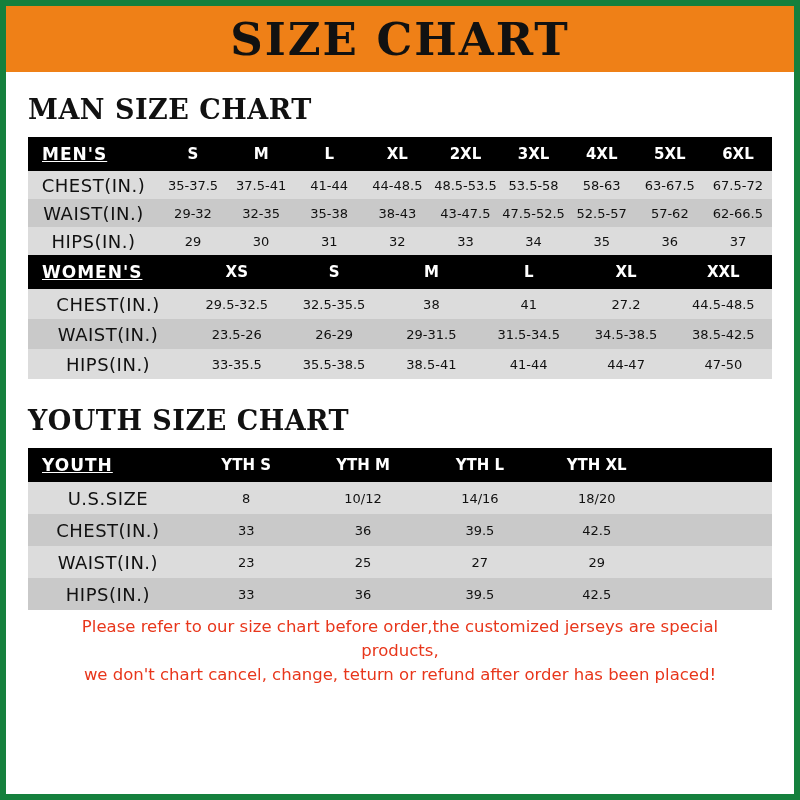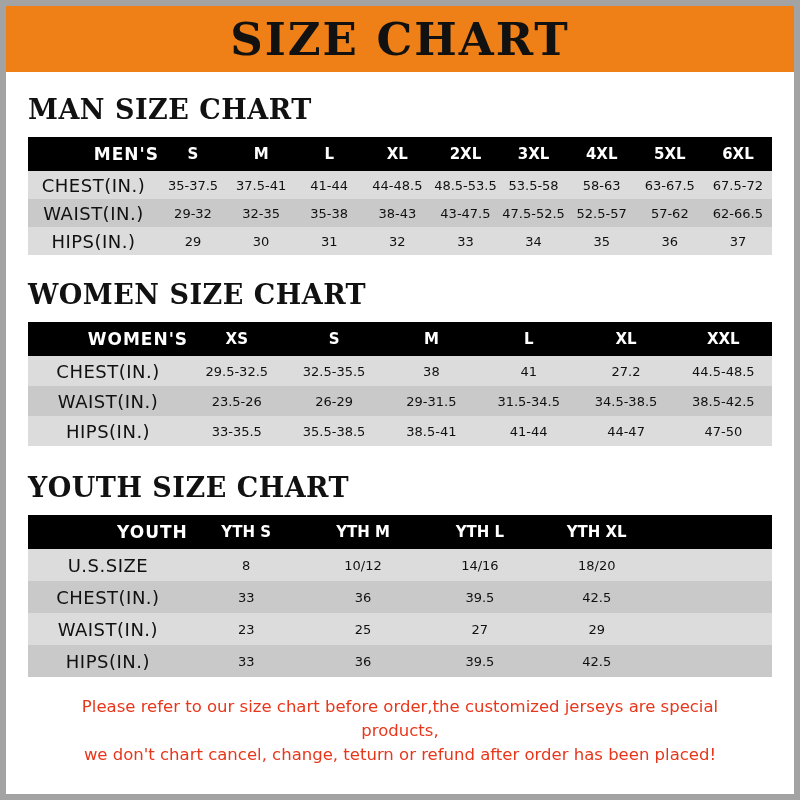--- a/index.html
+++ b/index.html
@@ -11,21 +11,21 @@
     height: 800px;
     background: #ffffff;
     font-family: "DejaVu Sans", sans-serif;
     overflow: hidden;
   }
   .page {
     position: relative;
     width: 800px;
     height: 800px;
     box-sizing: border-box;
-    border: 6px solid #a3a3a3;
+    border: 6px solid #15803d;
     background: #ffffff;
   }
   .banner {
     background: #ef8017;
     height: 66px;
     display: flex;
     align-items: center;
     justify-content: center;
   }
   .banner-title {
@@ -65,43 +65,44 @@
     font-family: "DejaVu Sans", sans-serif;
   }
   table.size-table thead th {
     background: #000000;
     color: #ffffff;
     font-weight: bold;
     font-size: 15px;
     height: 34px;
   }
   table.size-table thead th.rowhead {
-    text-align: right;
+    text-align: left;
     padding-left: 14px;
     font-size: 17px;
     letter-spacing: 1px;
+    text-decoration: underline;
   }
   table.size-table tbody tr.odd td { background: #dcdcdc; }
   table.size-table tbody tr.even td { background: #c9c9c9; }
   table.size-table tbody td.rowhead {
     font-size: 18px;
     letter-spacing: 0.5px;
     text-align: center;
   }
   .men-table thead th.rowhead { font-size: 17px; }
   .women-table thead th.rowhead { font-size: 17px; }
   .youth-table thead th.rowhead { font-size: 17px; }
 
   .women-table thead th { font-size: 16px; }
   .youth-table thead th { font-size: 15px; }
   .youth-table tbody td { height: 32px; font-size: 13px; }
   .women-table tbody td { height: 30px; }
 
   .footer-note {
-    margin-top: 18px;
+    margin-top: 5px;
     padding: 0 14px;
     text-align: center;
     color: #e8361b;
     font-size: 16.5px;
     line-height: 1.45;
     font-family: "DejaVu Sans", sans-serif;
   }
   .footer-note span { display: block; }
 </style>
 </head>
@@ -164,21 +165,20 @@
           <td>32</td>
           <td>33</td>
           <td>34</td>
           <td>35</td>
           <td>36</td>
           <td>37</td>
         </tr>
       </tbody>
     </table>
 
-    <div class="section-title t2">WOMEN SIZE CHART</div>
     <table class="size-table women-table">
       <thead>
         <tr>
           <th class="rowhead" style="width:20%">WOMEN'S</th>
           <th style="width:13.3%">XS</th>
           <th style="width:13.3%">S</th>
           <th style="width:13.3%">M</th>
           <th style="width:13.3%">L</th>
           <th style="width:13.3%">XL</th>
           <th style="width:13.3%">XXL</th>

